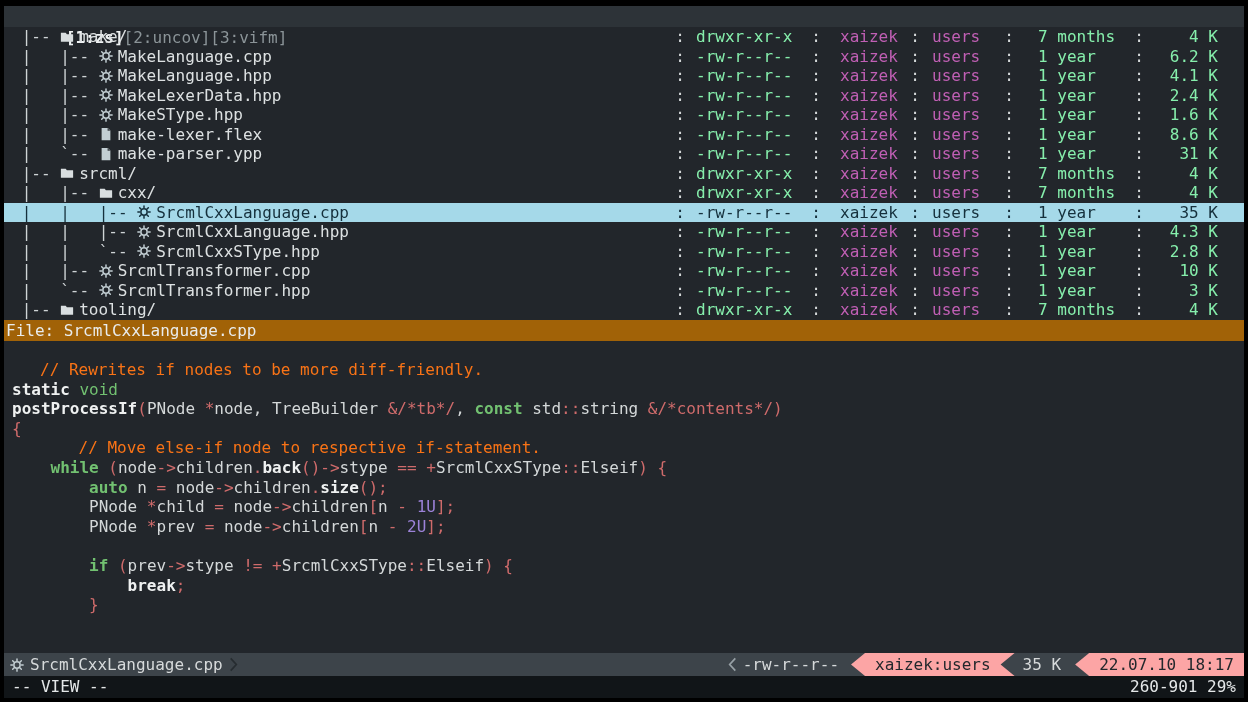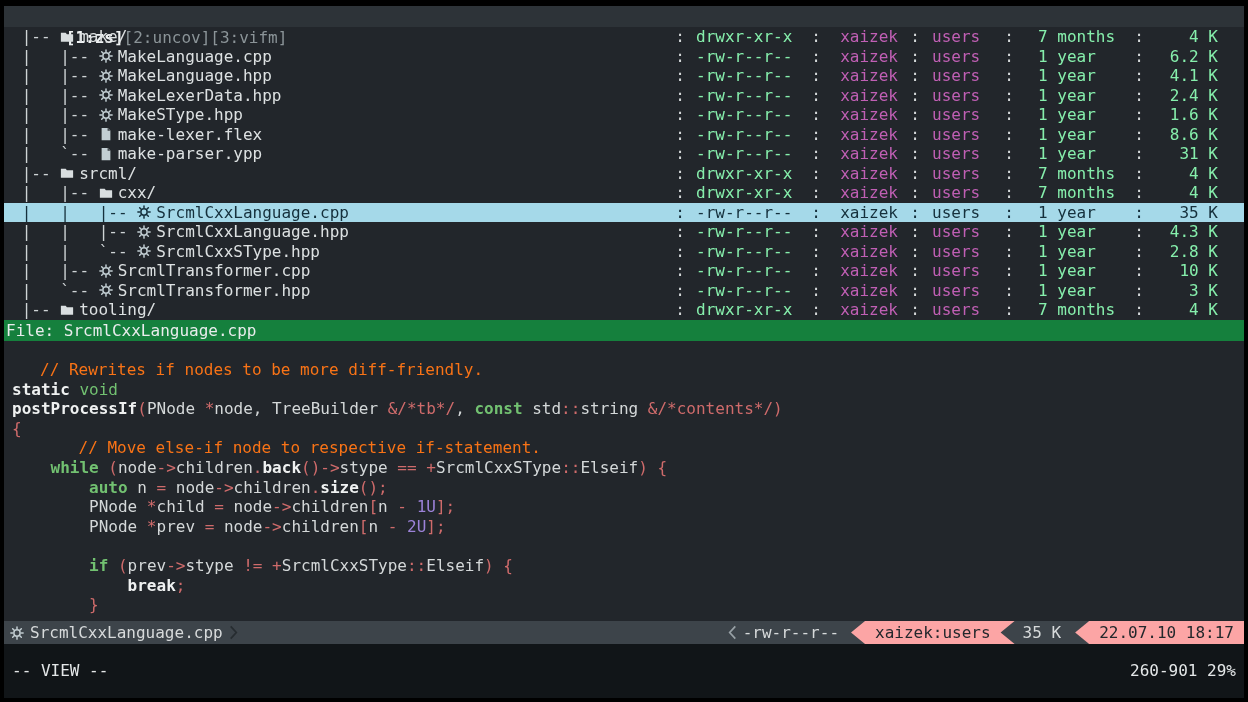--- a/index.html
+++ b/index.html
@@ -25,32 +25,32 @@
   .frow>:nth-child(4){width:48px;}
   .frow>:nth-child(5){width:58px;}
   .frow>:nth-child(6){width:34px;}
   .frow>:nth-child(7){width:48px;}
   .frow>:nth-child(8){width:58px;}
   .frow>:nth-child(9){width:90px;}
   .frow>:nth-child(10){width:22px;}
   .frow>:nth-child(11){width:68px;text-align:right;padding-right:26px;}
   .sep{text-align:center;color:#d4d8d9;}
   .cyan{color:#86efac;}
-  .magenta{color:#c05fb4;text-align:right;}
+  .magenta{color:#c05fb4;}
   .tree{color:#cfd4d6;}
   .fname{color:#dde1e2;}
   .ficon{display:inline-flex;width:19px;justify-content:flex-start;align-items:center;color:#c2ced3;}
   .ficon svg{width:14px;height:14px;}
   .ficon.folder-icon{color:#d9dee0;}
   .frow.selected{background:#a5d9e9;}
   .frow.selected span{color:#15303c !important;}
   .frow.selected .ficon{color:#15303c;}
 
   
-  .filebar{flex:none;height:21px;line-height:21px;background:#15803d;color:#e9eced;padding-left:2px;white-space:pre;}
+  .filebar{flex:none;height:21px;line-height:21px;background:#a16207;color:#e9eced;padding-left:2px;white-space:pre;}
 
   
   .preview{flex:1 1 auto;padding:19px 0 0 8px;overflow:hidden;}
   .cline{height:19.6px;line-height:19.6px;white-space:pre;}
   .tok-p{color:#d4d8d9;}
   .tok-c{color:#f97316;margin-left:28px;}
   .tok-kb{color:#72c171;font-weight:bold;}
   .tok-ty{color:#72c171;}
   .tok-sb{color:#efF1f1;font-weight:bold;}
   .tok-fb{color:#eff1f1;font-weight:bold;}
@@ -66,21 +66,21 @@
   .chev.dark{color:#262c30;}
   .sb-perms{padding:0 12px 0 6px;}
   .sb-size{padding:0 14px 0 8px;}
   .sb-seg{height:23px;line-height:23px;background:#fca5a5;color:#23282c;}
   .segA{clip-path:polygon(14px 0,100% 0,calc(100% - 14px) 50%,100% 100%,14px 100%,0 50%);padding:0 24px;}
   .segB{clip-path:polygon(14px 0,100% 0,100% 100%,14px 100%,0 50%);padding:0 10px 0 24px;}
   .sb-file-icon{display:inline-flex;align-items:center;color:#c3ced2;}
   .sb-file-icon svg{width:14px;height:14px;}
 
   
-  .modeline{flex:none;height:22px;line-height:22px;background:#111518;display:flex;justify-content:space-between;padding:16px 8px;color:#e4e7e8;white-space:pre;}
+  .modeline{flex:none;height:22px;line-height:22px;background:#111518;display:flex;justify-content:space-between;padding:0 8px;color:#e4e7e8;white-space:pre;}
 </style>
 </head>
 <body>
 
 <div class="screen">
   <div class="term">
 
     <div class="tmux-bar">
       <span class="tmux-list"><span class="tmux-win active">[1:zs]</span><span class="tmux-win">[2:uncov]</span><span class="tmux-win">[3:vifm]</span></span>
     </div>

